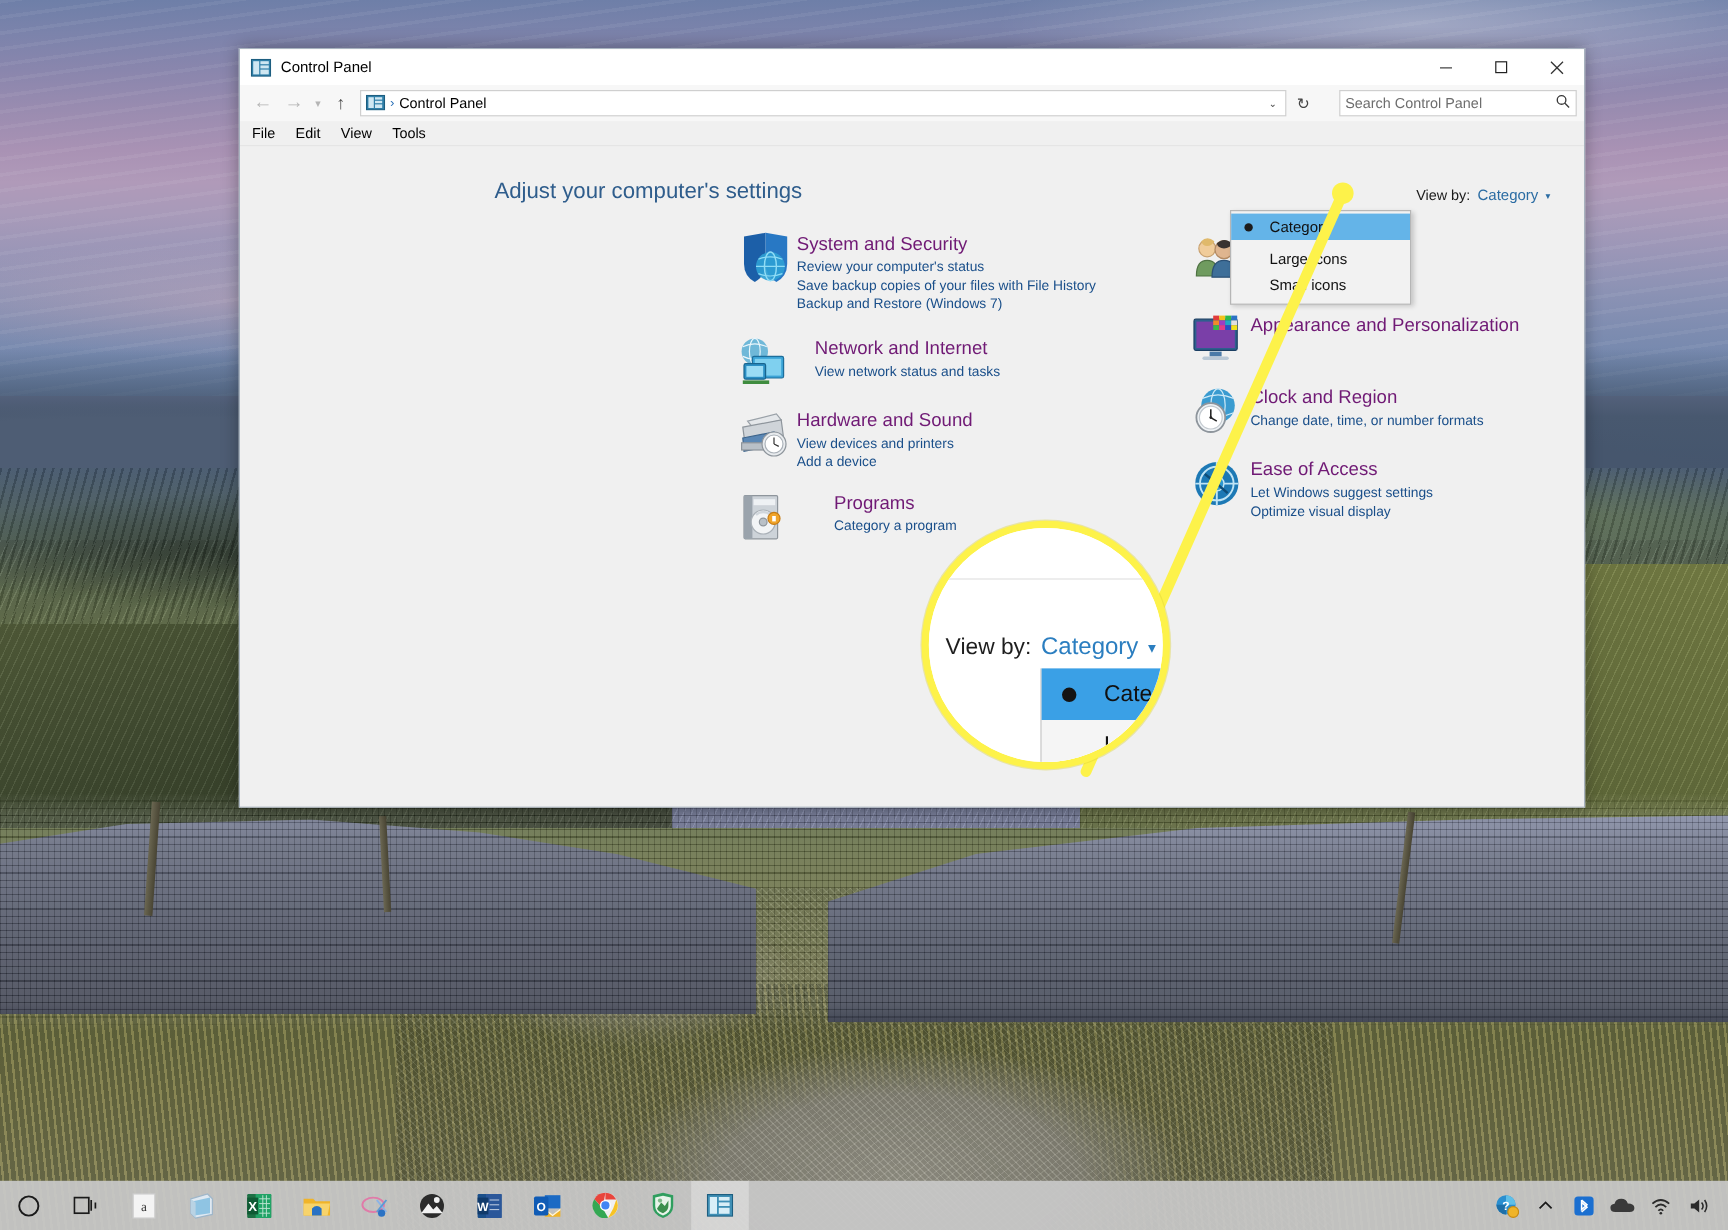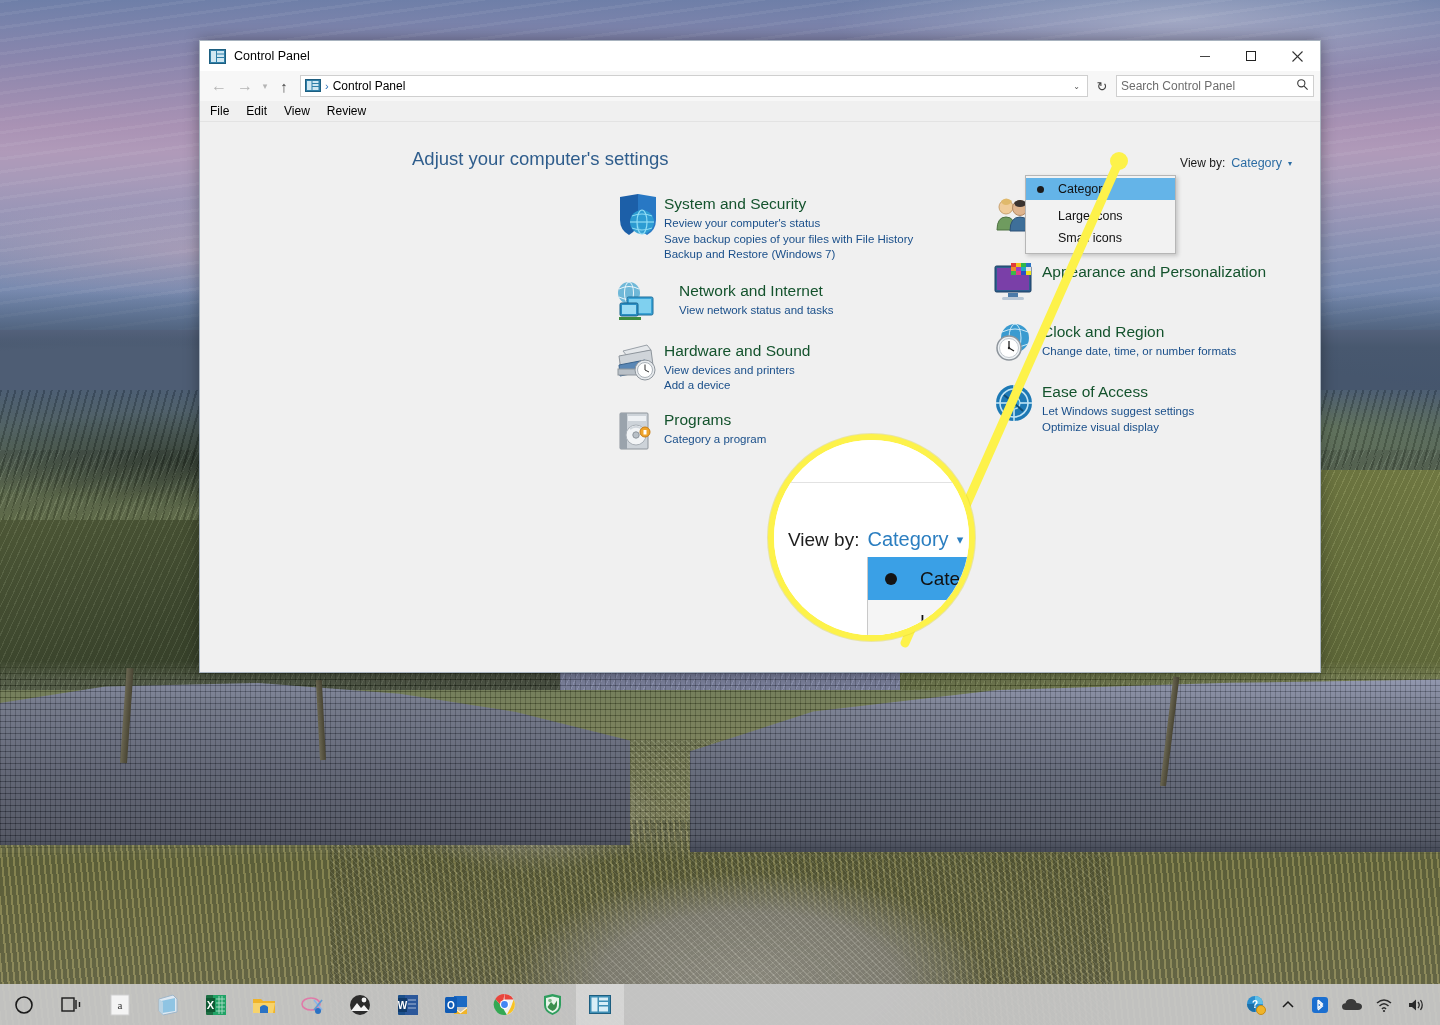--- a/index.html
+++ b/index.html
@@ -173,21 +173,21 @@
     font-size: 12px; color: #000;
   }
   .addr-icon { width: 16px; height: 14px; margin: 0 3px 0 2px; }
   .addr-sep { color: #2b71b8; font-size: 11px; margin: 0 4px 0 1px; }
   .addr-dropdown { margin-left: auto; font-size: 8px; color: #555; padding-right: 5px; }
   .refresh-btn { width: 22px; text-align: center; font-size: 13px; color: #444; }
   .searchbox {
     width: 198px; height: 22px; background: #fff; border: 1px solid #cfcfcf;
     display: flex; align-items: center; padding: 0 4px;
     font-size: 12px; color: #6d6d6d;
-    margin-left: 3px;
+    margin-left: 19px;
     justify-content: center;
   }
   .search-icon { margin-left: auto; font-size: 12px; color: #4a4a4a; }
 
   .menubar {
     height: 21px; background: #f0f0f0; display: flex; align-items: center;
     flex: 0 0 21px; padding-left: 10px; gap: 17px;
     font-size: 12px; color: #000000;
     border-bottom: 1px solid #e3e3e3;
   }
@@ -240,21 +240,21 @@
   .cat-grid {
     display: flex; padding: 22px 0 0 0;
   }
   .cat-col { width: 350px; }
   .cat-col.left { margin-left: 412px; }
   .cat-col.right { margin-left: 48px; }
   .cat-item { display: flex; margin-bottom: 12px; }
   .cat-icon { width: 52px; flex: 0 0 52px; height: 48px; position: relative; }
   .cat-text { padding-top: 2px; }
   .cat-title {
-    font-size: 15.5px; color: #14532d; line-height: 20px; margin-bottom: 2px;
+    font-size: 15.5px; color: #701a75; line-height: 20px; margin-bottom: 2px;
   }
   .cat-link {
     font-size: 11.5px; color: #1a4f8a; line-height: 15.5px; display:block;
   }
   .cat-link.with-shield { display: flex; align-items: center; gap: 4px; }
 
   
   #callout {
     position: absolute; left: 768px; top: 434px;
     width: 207px; height: 207px; border-radius: 50%;
@@ -392,21 +392,21 @@
               <line x1="8.1" y1="8.1" x2="11.6" y2="11.6" stroke="#3a3a3a" stroke-width="1.1"></line>
             </svg>
         </span>
       </div>
     </div>
 
     <div class="menubar">
       <span>File</span>
       <span>Edit</span>
       <span>View</span>
-      <span>Review</span>
+      <span>Tools</span>
     </div>
 
     <div class="cp-body">
 
       <div class="cp-header-row">
         <div class="cp-title">Adjust your computer's settings</div>
         <div class="viewby">
           <span>View by:</span>
           <span class="viewby-value">Category</span>
           <span class="viewby-caret">▾</span>
@@ -470,21 +470,21 @@
                 <line x1="33" y1="31" x2="37" y2="33" stroke="#333" stroke-width="1"></line>
               </svg>
             </div>
             <div class="cat-text">
               <div class="cat-title">Hardware and Sound</div>
               <a class="cat-link">View devices and printers</a>
               <a class="cat-link">Add a device</a>
             </div>
           </div>
 
-          <div class="cat-item" style="margin-top:14px;">
+          <div class="cat-item" style="margin-top:14px;gap:31px;">
             <div class="cat-icon">
               <svg width="50" height="46" viewBox="0 0 50 46">
                 <rect x="8" y="5" width="28" height="36" rx="1" fill="#cdd3d9" stroke="#8e959c"></rect>
                 <rect x="8" y="5" width="7" height="36" fill="#9aa3ac"></rect>
                 <rect x="16" y="8" width="18" height="5" fill="#eef1f4"></rect>
                 <circle cx="24" cy="27" r="10" fill="#f2f4f6" stroke="#a9b0b7"></circle>
                 <circle cx="24" cy="27" r="3.2" fill="#b9c0c7" stroke="#8e959c"></circle>
                 <path d="M18 21 A9 9 0 0 1 30 21" fill="none" stroke="#d0d6dc" stroke-width="2"></path>
                 <circle cx="33" cy="24" r="5" fill="#f0a42a" stroke="#c77c14"></circle>
                 <rect x="31.5" y="22" width="3" height="4.5" fill="#fff"></rect>

